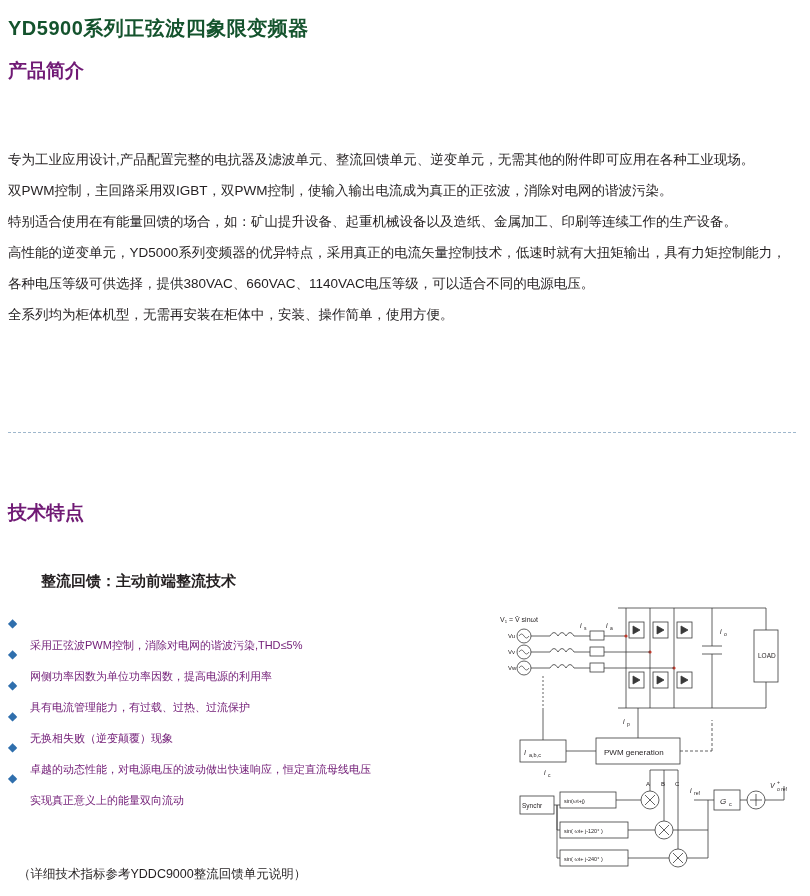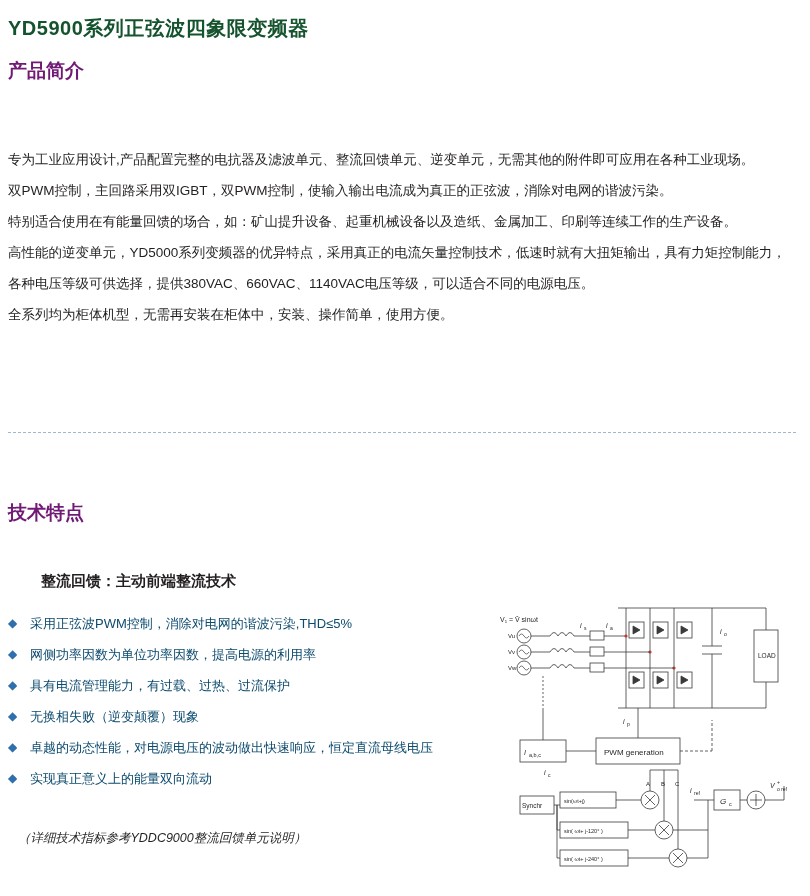--- a/index.html
+++ b/index.html
@@ -87,33 +87,33 @@
   }
   .bullet-mark {
     color: #2f6fad;
     font-size: 12px;
     line-height: 31px;
     width: 22px;
     flex: 0 0 22px;
     text-align: left;
   }
   .bullet-text {
-    font-size: 13px;
+    font-size: 11px;
     line-height: 31px;
-    color: #0c4a6e;
+    color: #701a75;
     white-space: nowrap;
+    margin-top: 22px;
   }
 
   .note {
     position: absolute;
     left: 18px;
-    top: 830px;
+    top: 866px;
     font-size: 12.5px;
     color: #231f20;
-    font-style: italic;
   }
 
   
   .diagram {
     position: absolute;
     left: 498px;
     top: 600px;
     width: 300px;
     height: 290px;
   }

